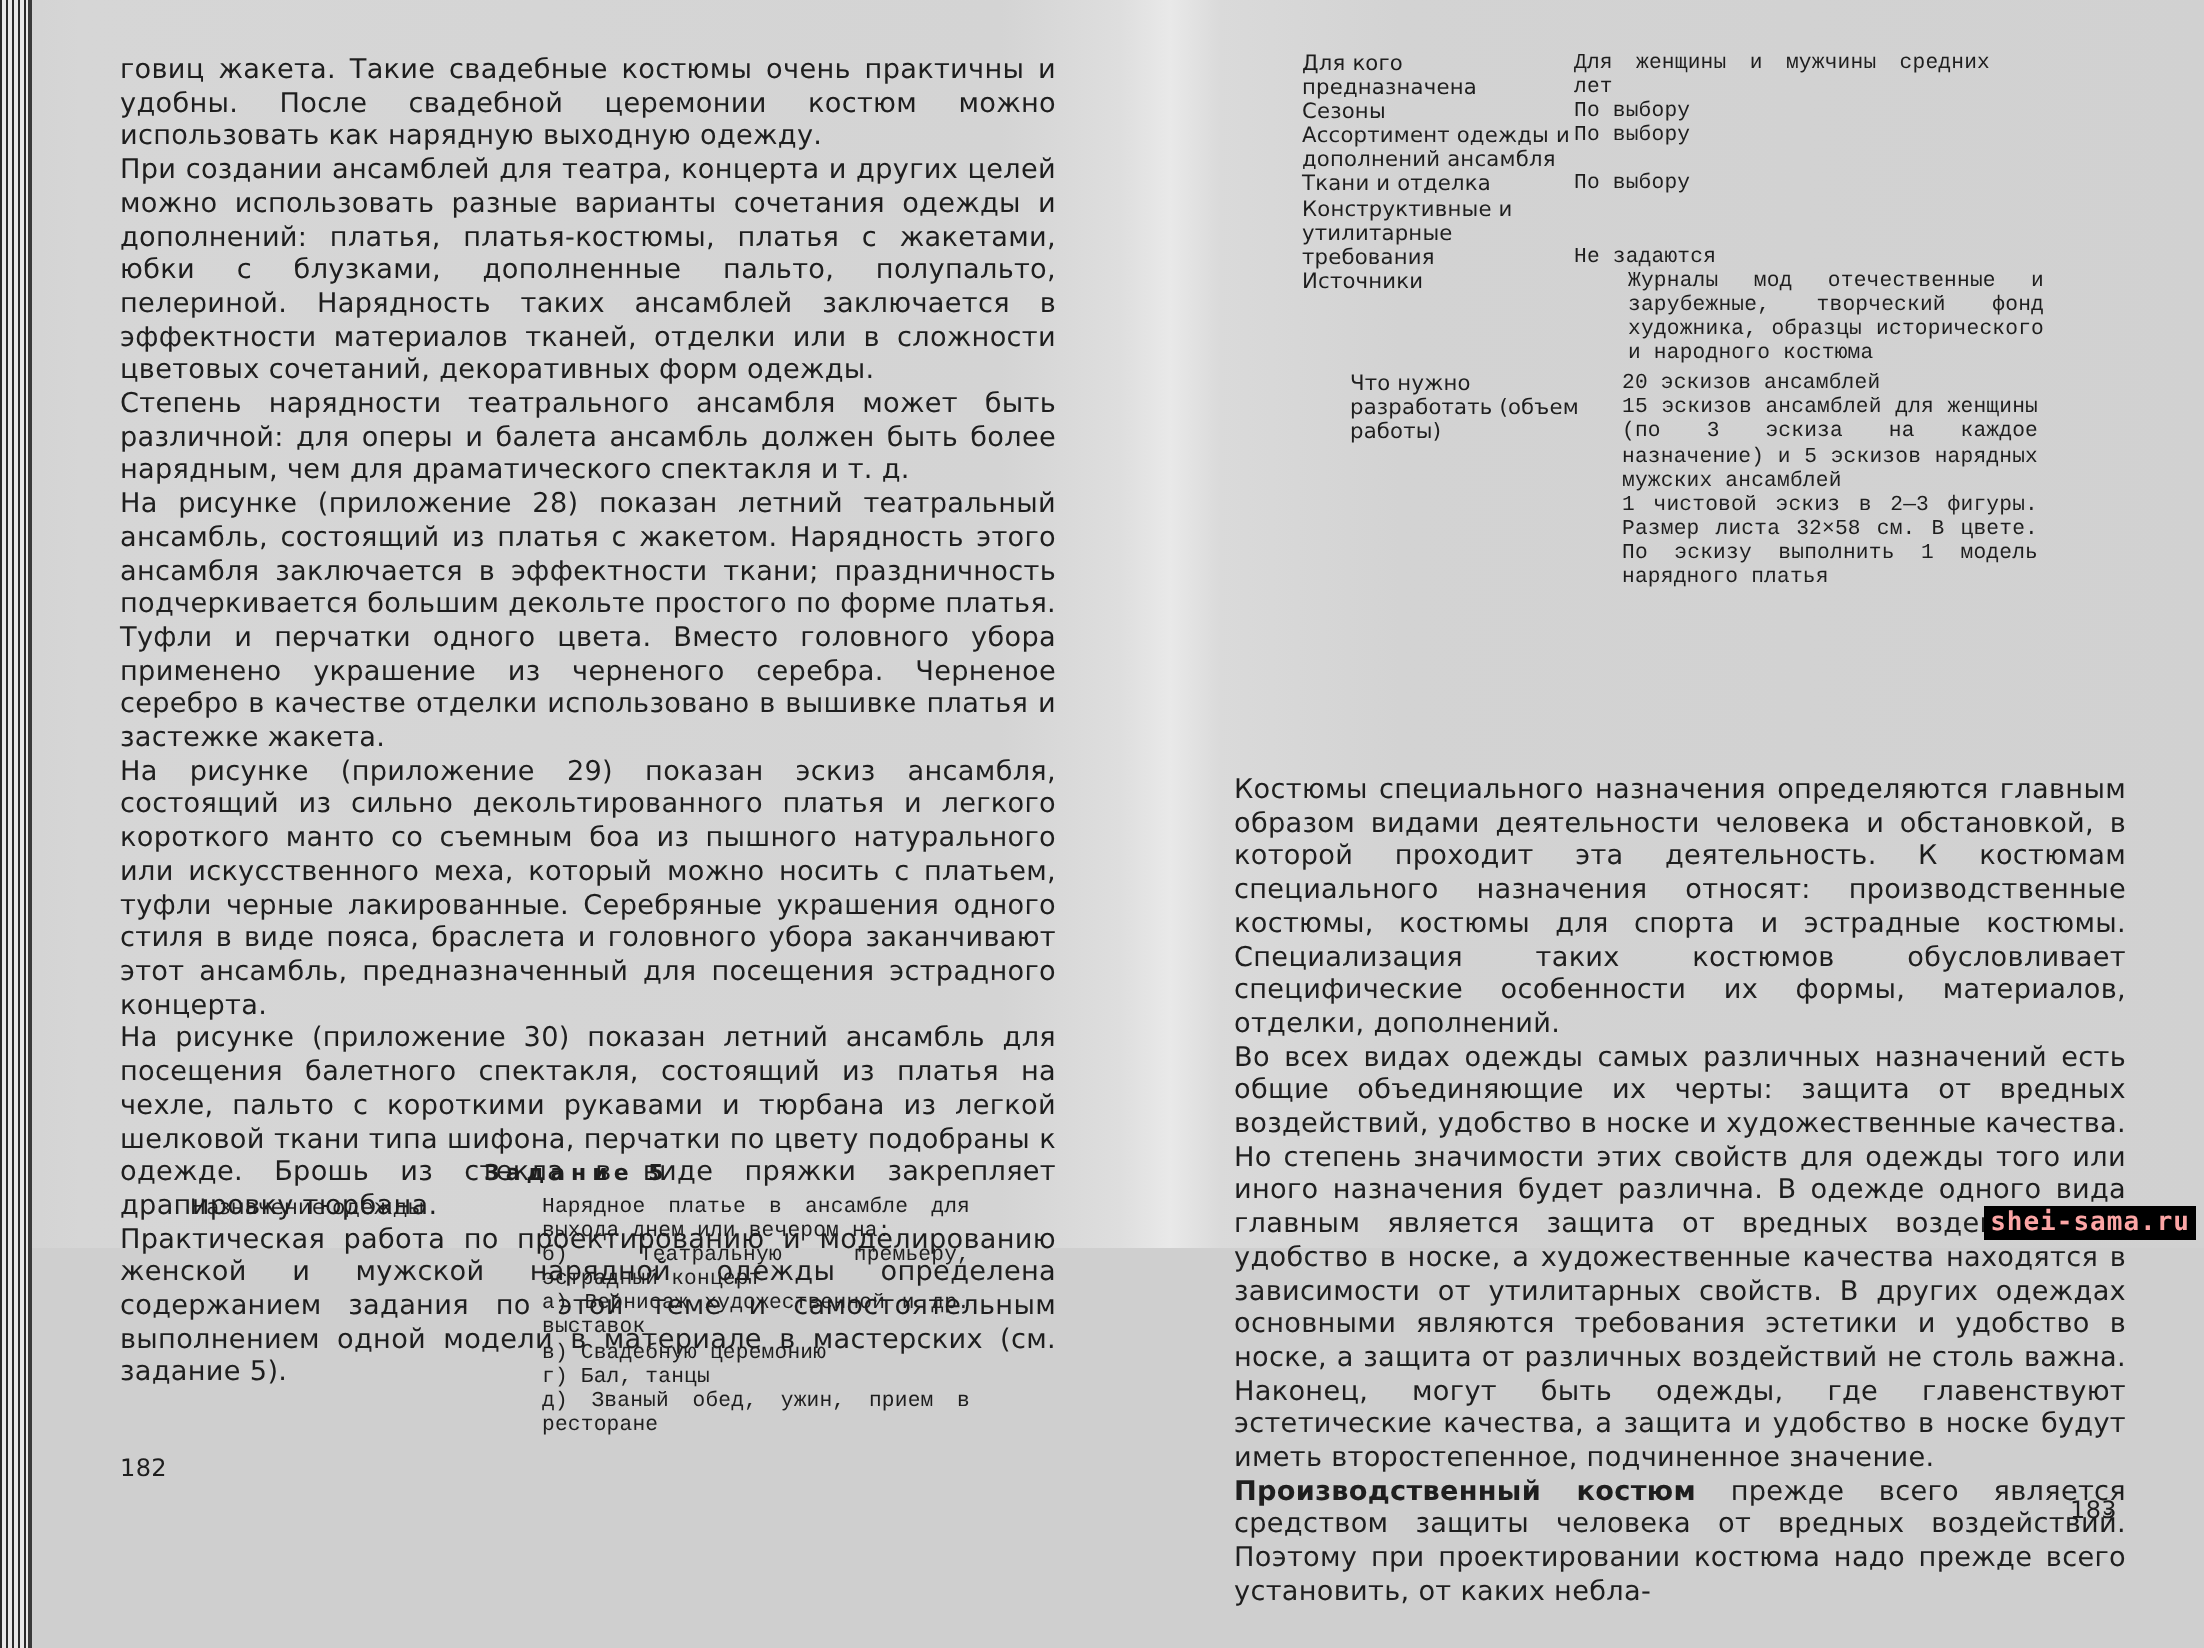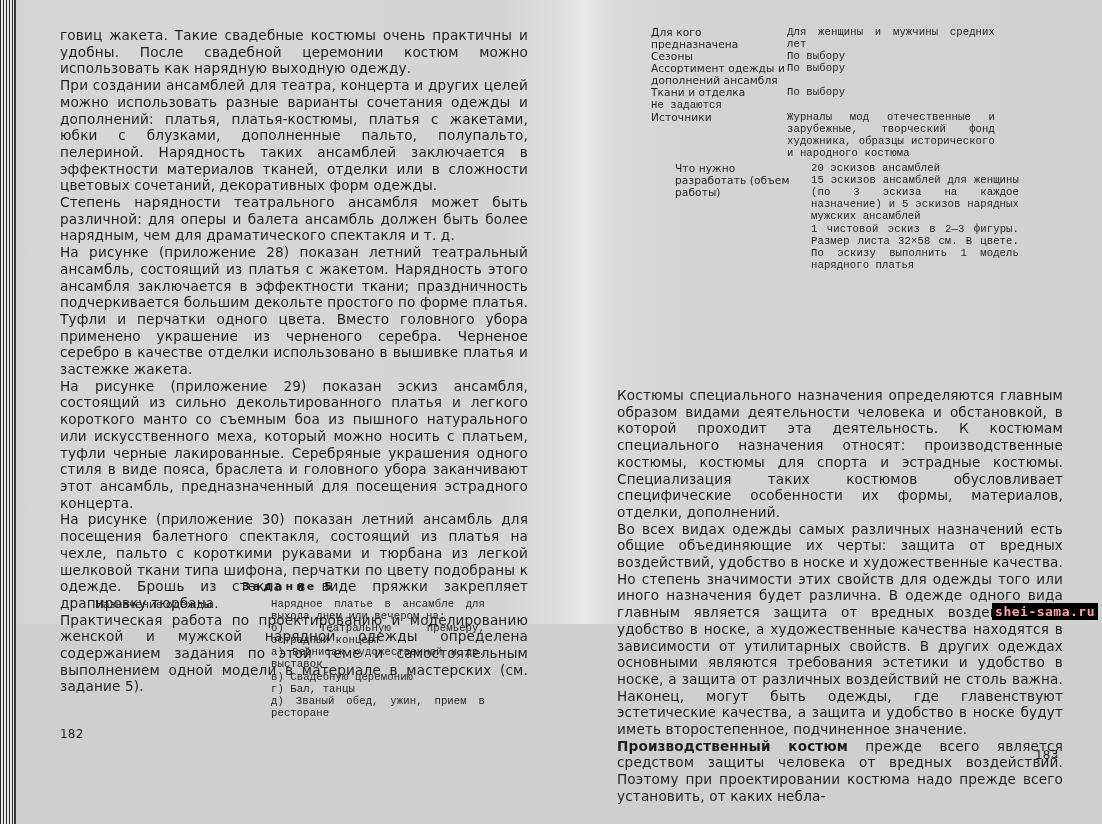--- a/index.html
+++ b/index.html
@@ -192,23 +192,24 @@
       </div>
       <div class="task-row">
         <div class="task-key">Ассортимент одежды и дополнений ансамбля</div>
         <div class="task-val">По выбору</div>
       </div>
       <div class="task-row">
         <div class="task-key">Ткани и отделка</div>
         <div class="task-val">По выбору</div>
       </div>
       <div class="task-row" style="align-items:flex-end;">
+        <div class="task-key">Конструктивные и утилитарные требования</div>
         <div class="task-val">Не задаются</div>
       </div>
-      <div class="task-row" style="margin-bottom:3px;">
+      <div class="task-row" style="margin-bottom:3px;gap:27px;">
         <div class="task-key">Источники</div>
         <div class="task-val">Журналы мод отечественные и зарубежные, творческий фонд художника, образцы исторического и народного костюма</div>
       </div>
       <div class="task-row">
         <div class="task-key" style="width:120px;margin-right:16px;margin-left:24px;">Что нужно разработать (объем работы)</div>
         <div class="task-val">
           <span class="val-line">20 эскизов ансамблей</span>
           <span class="val-line">15 эскизов ансамблей для женщины (по 3 эскиза на каждое назначение) и 5 эскизов нарядных мужских ансамблей</span>
           <span class="val-line">1 чистовой эскиз в 2—3 фигуры. Размер листа 32×58 см. В цвете. По эскизу выполнить 1 модель нарядного платья</span>
         </div>

